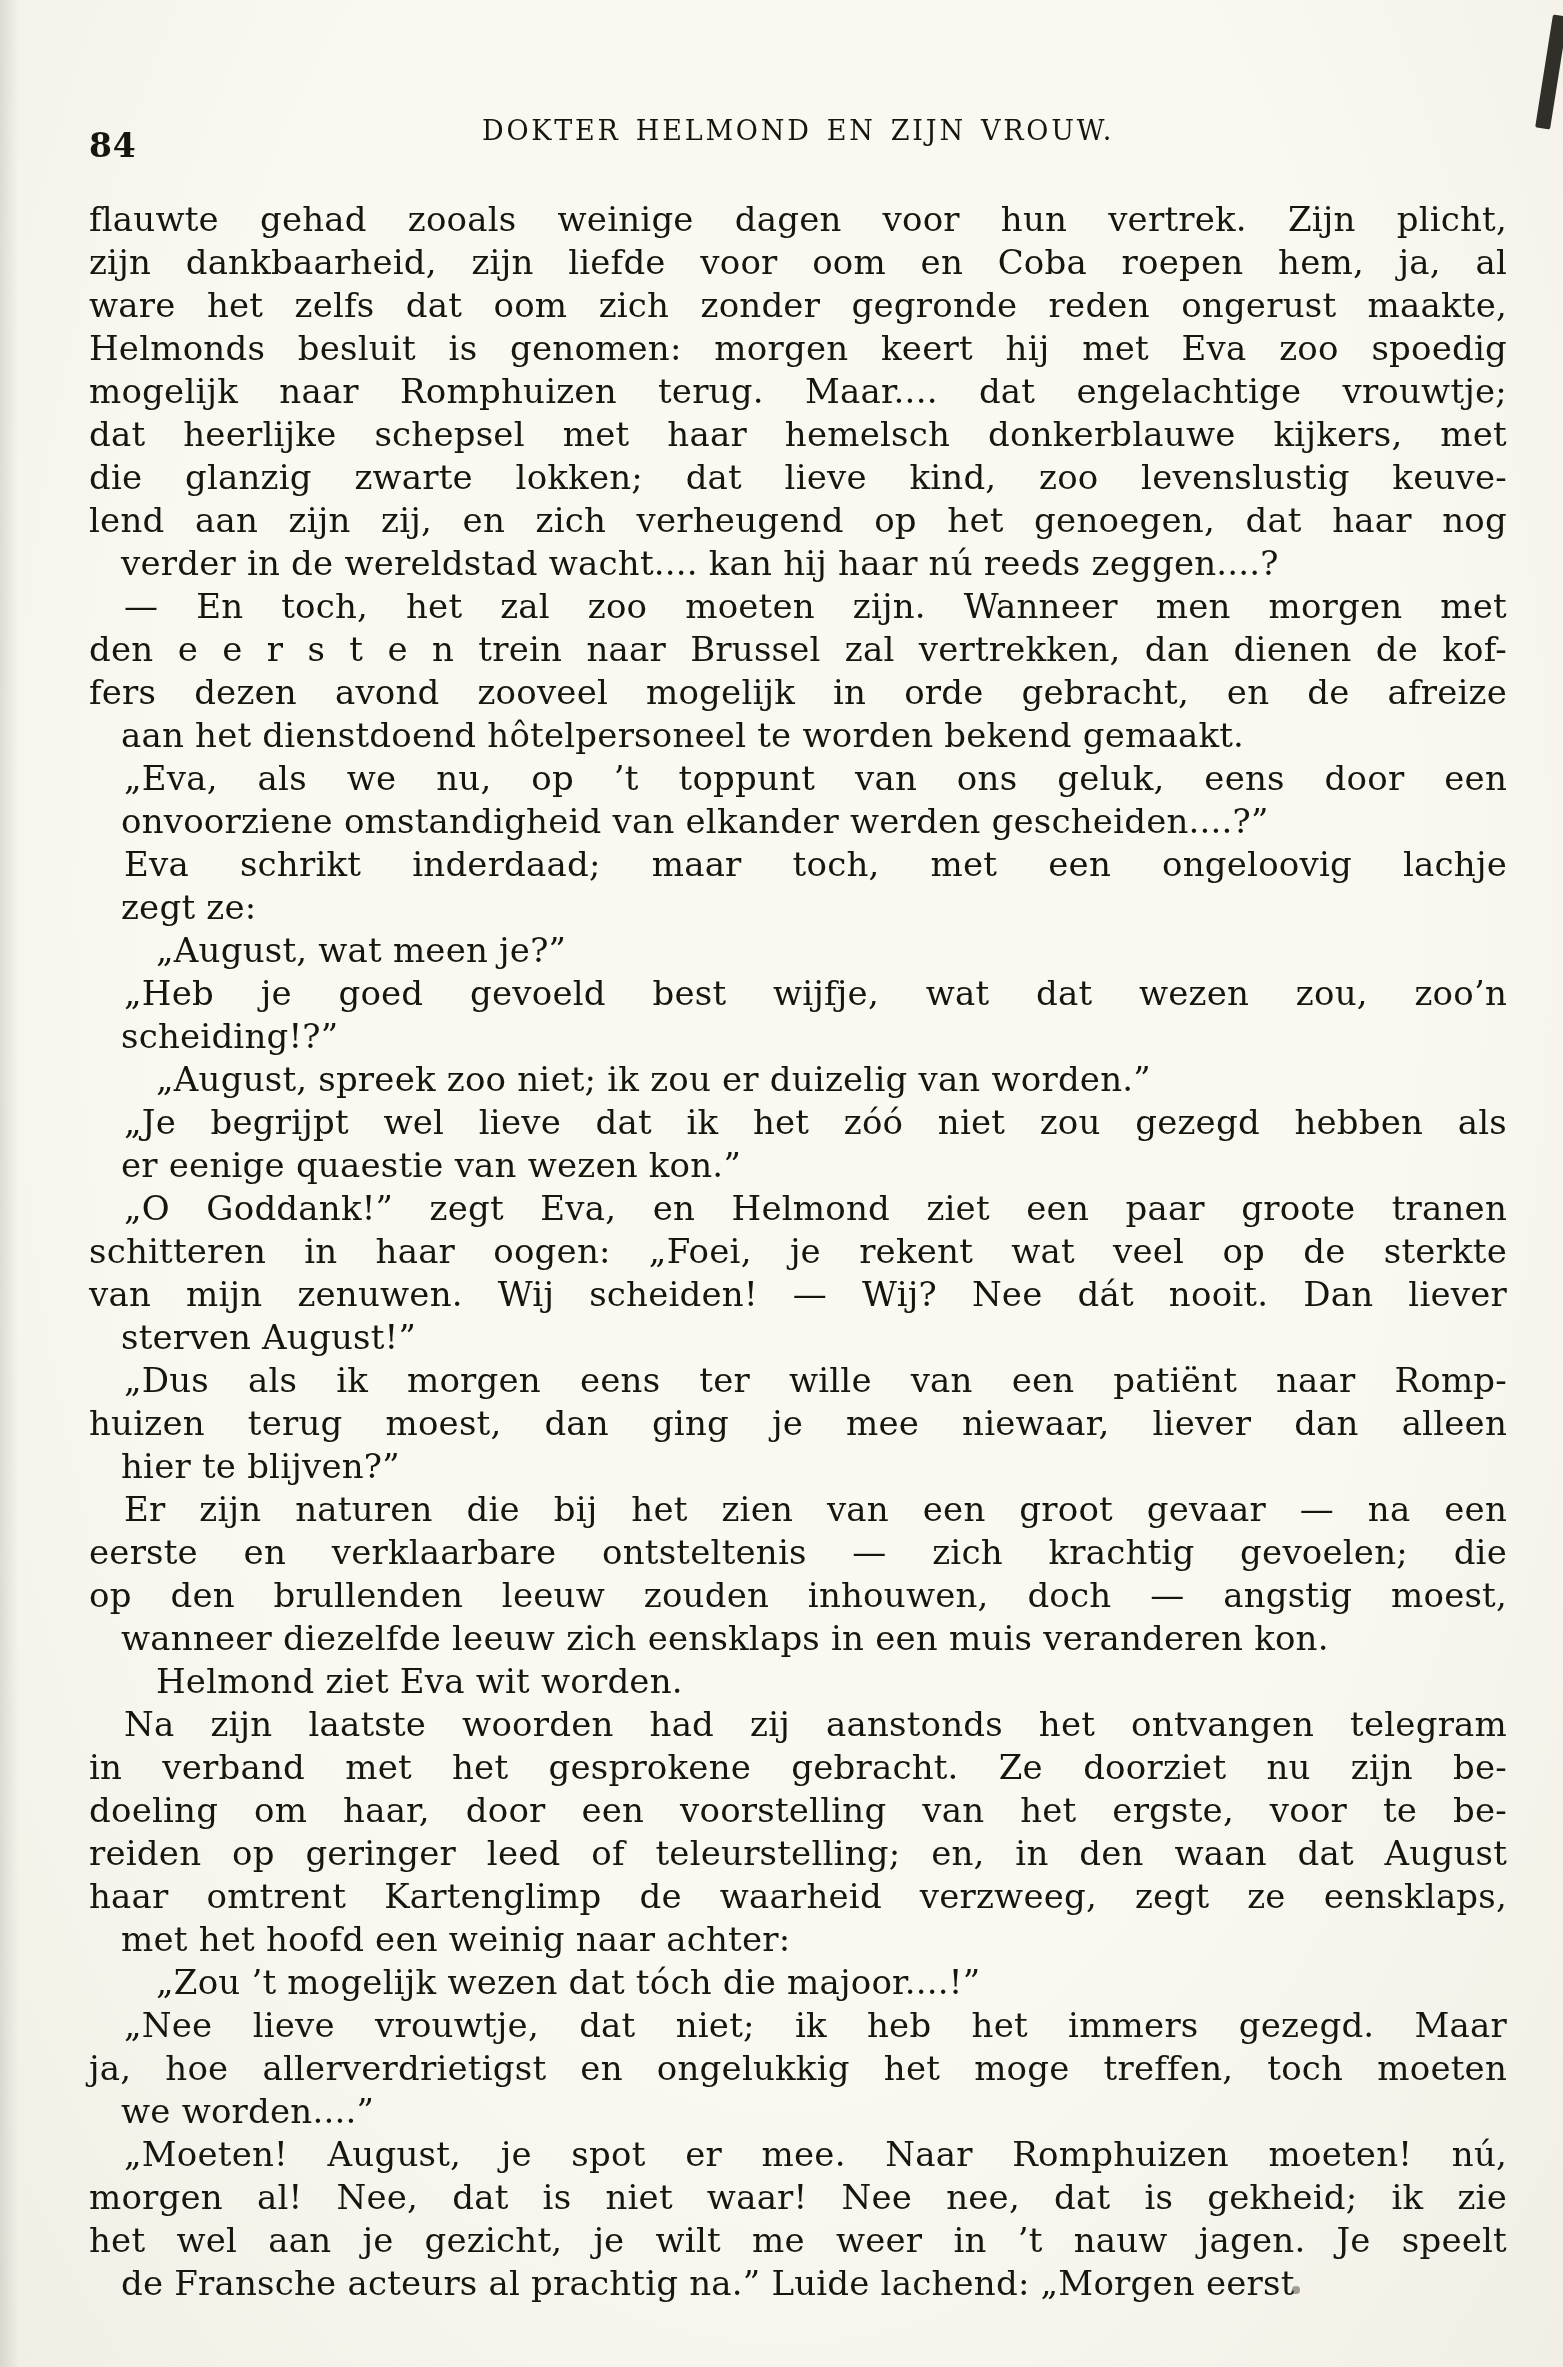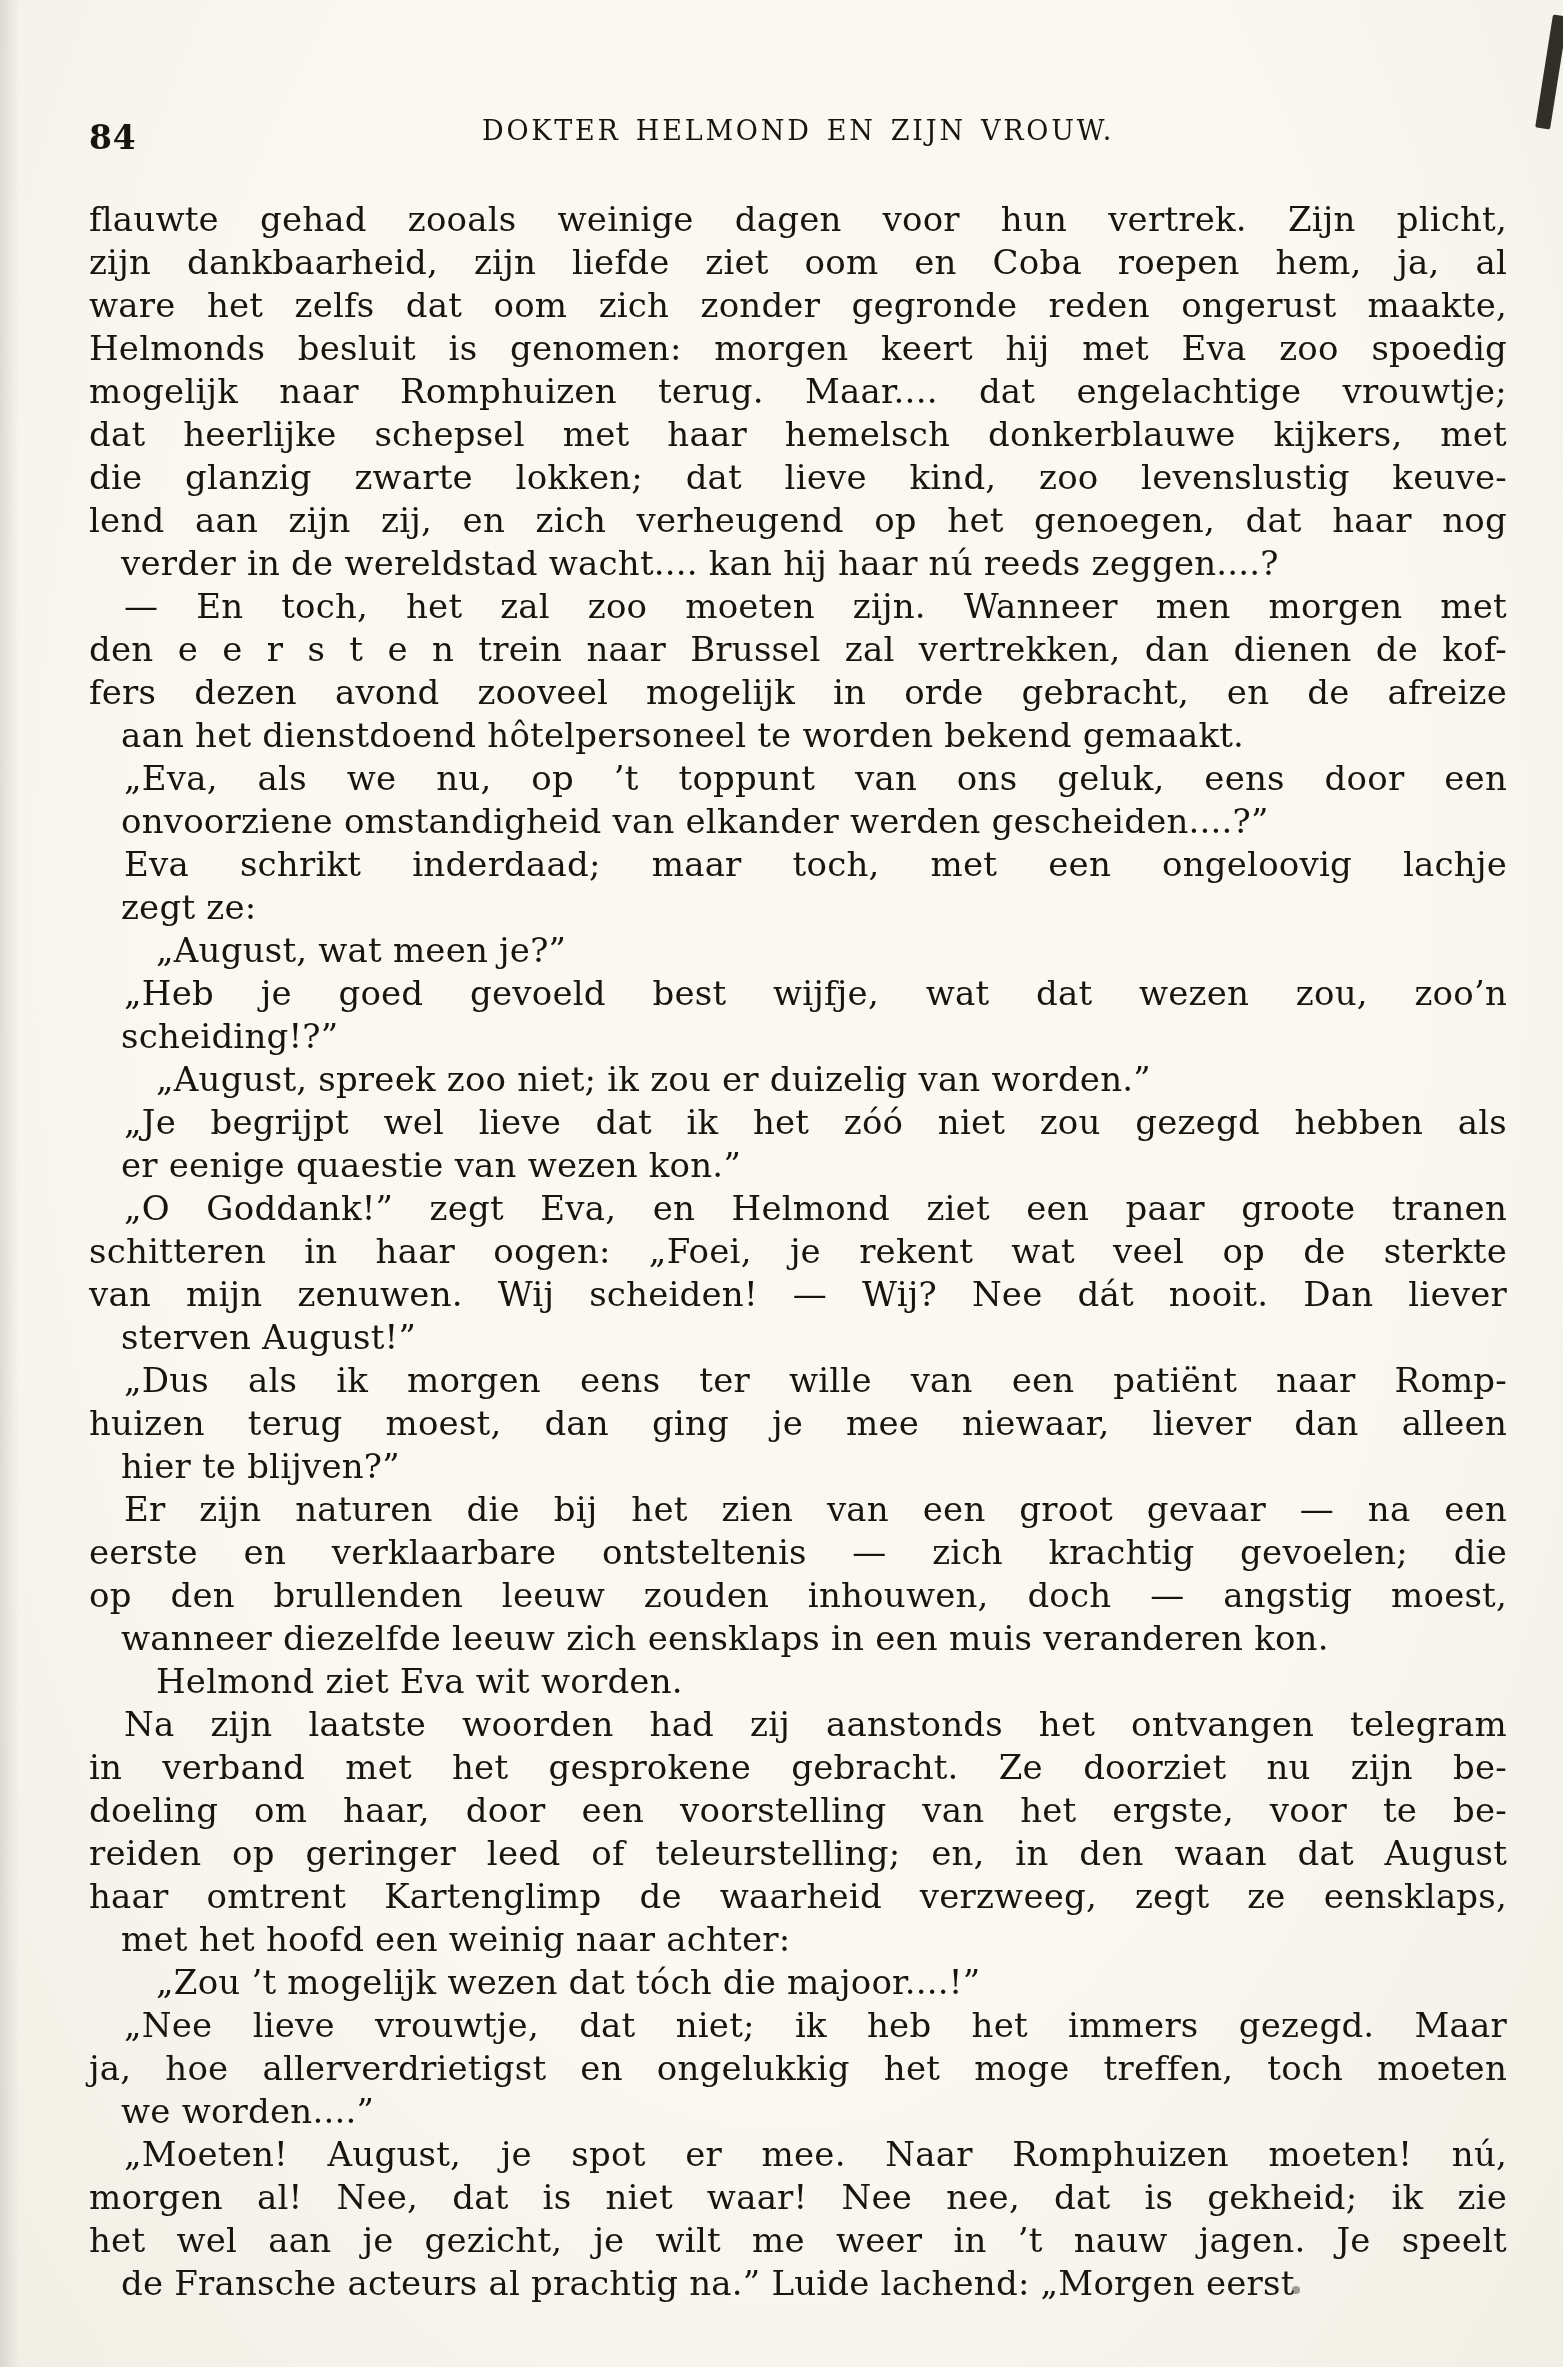--- a/index.html
+++ b/index.html
@@ -48,21 +48,21 @@
     opacity: 0.55;
   }
   .running-head {
     position: relative;
     height: 43px;
     margin-bottom: 45px;
   }
   .page-number {
     position: absolute;
     left: 0;
-    top: 8px;
+    top: 16px;
     font-size: 33px;
     font-weight: bold;
     letter-spacing: 0.9px;
   }
   .head-title {
     text-align: center;
     font-size: 27px;
     font-weight: normal;
     letter-spacing: 2.8px;
     padding-top: 4.7px;
@@ -92,21 +92,21 @@
   <div class="speck"></div>
 
   <div class="running-head">
     <span class="page-number">84</span>
     <div class="head-title">DOKTER HELMOND EN ZIJN VROUW.</div>
   </div>
 
   <div class="text-block">
     <p class="para">
         <span class="line">flauwte gehad zooals weinige dagen voor hun vertrek. Zijn plicht,</span>
-        <span class="line">zijn dankbaarheid, zijn liefde ziet oom en Coba roepen hem, ja, al</span>
+        <span class="line">zijn dankbaarheid, zijn liefde voor oom en Coba roepen hem, ja, al</span>
         <span class="line">ware het zelfs dat oom zich zonder gegronde reden ongerust maakte,</span>
         <span class="line">Helmonds besluit is genomen: morgen keert hij met Eva zoo spoedig</span>
         <span class="line">mogelijk naar Romphuizen terug. Maar.... dat engelachtige vrouwtje;</span>
         <span class="line">dat heerlijke schepsel met haar hemelsch donkerblauwe kijkers, met</span>
         <span class="line">die glanzig zwarte lokken; dat lieve kind, zoo levenslustig keuve-</span>
         <span class="line">lend aan zijn zij, en zich verheugend op het genoegen, dat haar nog</span>
         <span class="line">verder in de wereldstad wacht.... kan hij haar nú reeds zeggen....?</span>
       </p>
     <p class="para indented">
         <span class="line">— En toch, het zal zoo moeten zijn. Wanneer men morgen met</span>

